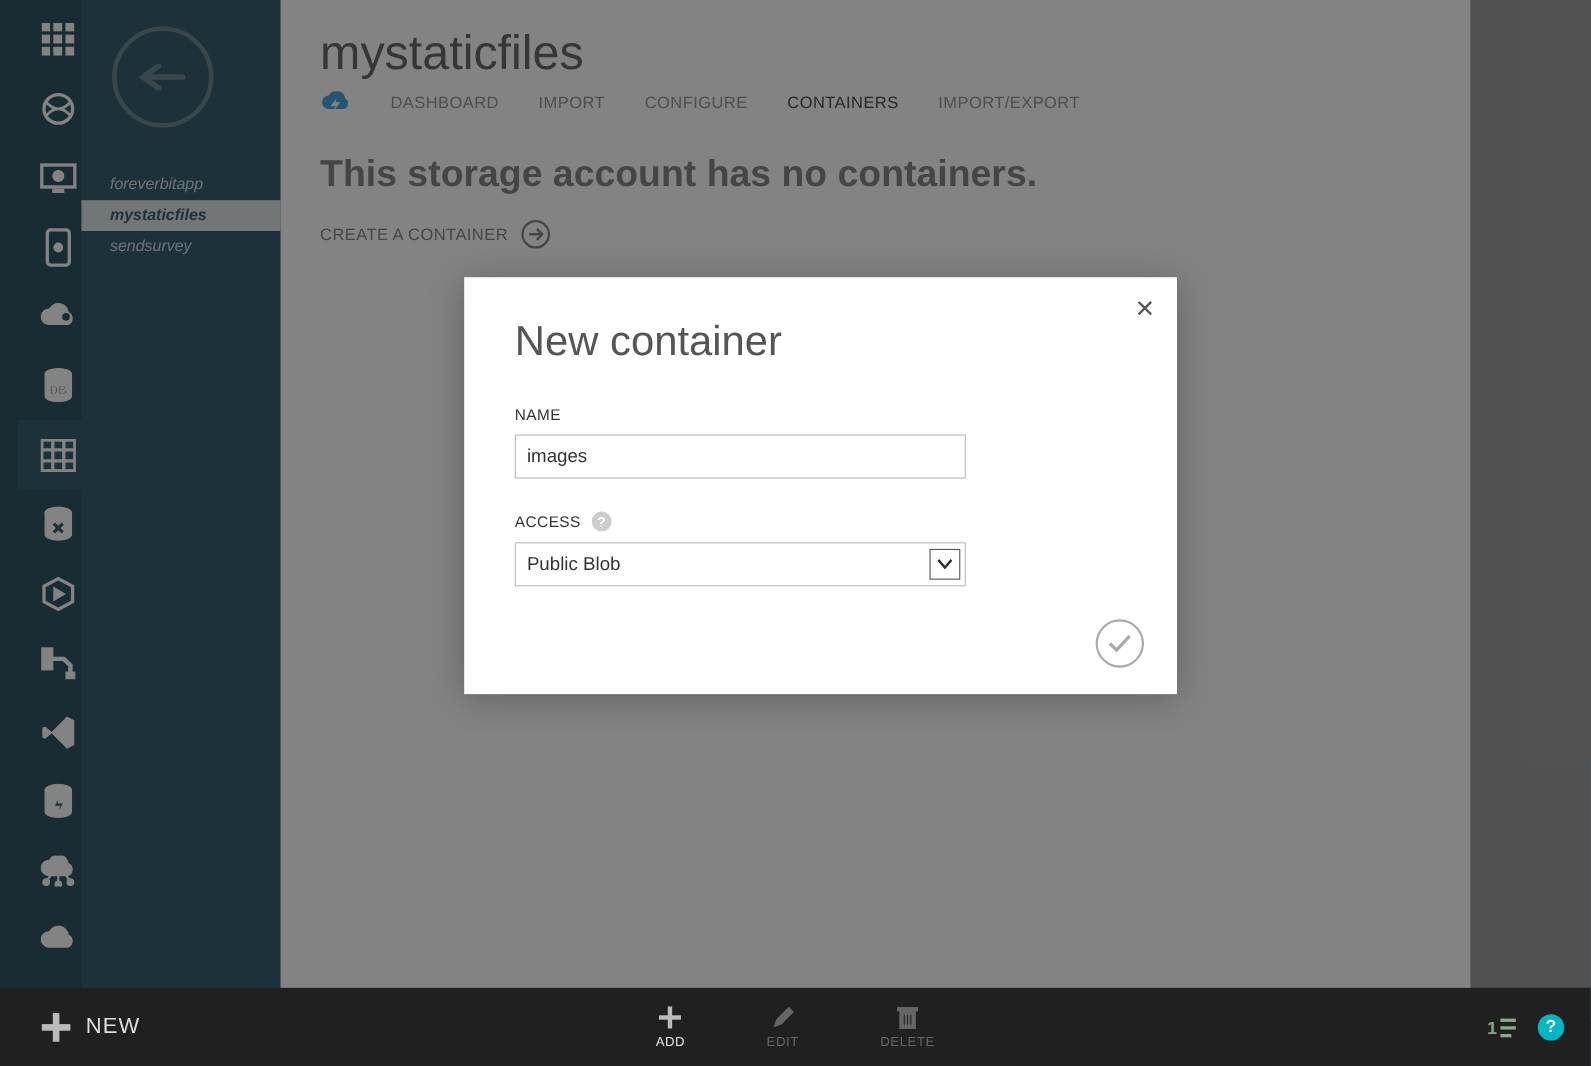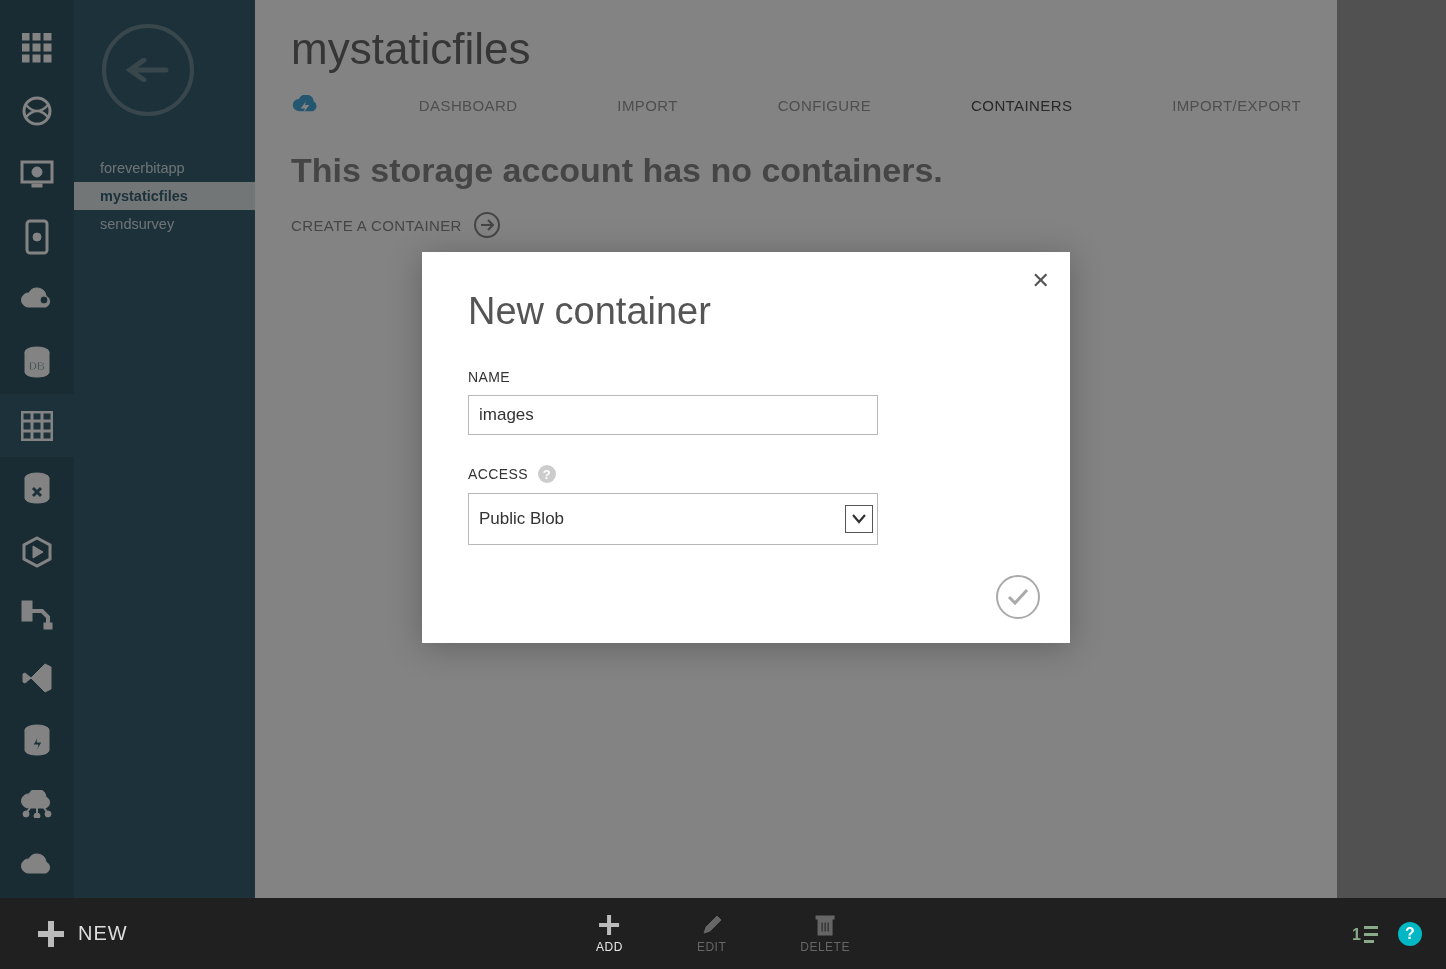--- a/index.html
+++ b/index.html
@@ -3,48 +3,48 @@
 <meta charset="utf-8">
 <style>
   * { box-sizing: border-box; margin:0; padding:0; font-family: "Segoe UI Light","Segoe UI",Arial,sans-serif; }
   html,body { width:1446px; height:969px; overflow:hidden; background:#163f4f; color:#fff; }
   
   .scrollbar-gutter {
     position:absolute; top:0; right:0; width:109px; height:929px; background:#919191;
   }
   
   .icon-rail {
-    position:absolute; left:0; top:16px; width:74px; height:929px; background:#163f4f;
+    position:absolute; left:0; top:4px; width:74px; height:929px; background:#163f4f;padding-left:16px;
   }
   .icon-rail .rail-item {
     width:74px; height:63px; display:flex; align-items:center; justify-content:center;
   }
   .icon-rail .rail-item.selected { background:#1b4b5e; }
   .icon-rail svg { stroke:#fff; fill:#fff; }
   
   .list-col {
     position:absolute; left:74px; top:0; width:181px; height:929px; background:#1b4b5e;
   }
   .back-circle {
     width:92px; height:92px; border:4px solid #5b7b87; border-radius:50%;
     margin:24px 0 0 28px; display:flex; align-items:center; justify-content:center;
     color:#5b7b87;
   }
   .list-entries { margin-top:38px; }
   .list-entry {
-    padding:6px 10px 6px 26px; font-size:14.5px; color:#d1dde1; cursor:pointer;
+    padding:6px 10px 6px 26px; font-size:14.5px; color:#d1dde1; cursor:pointer;font-style:italic;
   }
   .list-entry.selected { background:#dbe2e3; color:#1b4b5e; font-weight:600; }
   
   .main {
     position:absolute; left:255px; top:0; right:109px; height:929px; background:#fff; color:#444;
     padding:24px 36px;
   }
   .page-title { font-size:44px; font-weight:300; color:#555; }
-  .tabs { margin-top:21px; display:flex; gap:52px; align-items:center;justify-content:space-between; }
+  .tabs { margin-top:9px; display:flex; gap:36px; align-items:center; }
   .cloud-ico { width:28px; height:20px; }
   .tab { font-size:15px; color:#8a8a8a; letter-spacing:0.4px; cursor:pointer; }
   .tab.active { color:#333; }
   .empty-msg { margin-top:36px; font-size:34px; font-weight:700; color:#777; }
   .create-link { margin-top:22px; display:flex; align-items:center; gap:12px; color:#777; font-size:15px; letter-spacing:0.4px; cursor:pointer; }
   .create-link .arrow-circ { width:26px; height:26px; border:2.5px solid #777; border-radius:50%; display:flex; align-items:center; justify-content:center; }
   
   .cmdbar {
     position:absolute; left:0; bottom:0; width:100%; height:71px; background:#202020; color:#bbb;
     display:flex; align-items:center;
@@ -69,21 +69,21 @@
   }
   .modal .close-x { position:absolute; right:20px; top:16px; font-size:22px; color:#555; cursor:pointer; }
   .modal-title { font-size:38px; font-weight:300; color:#555; margin-bottom:36px; }
   .form-label { font-size:14px; letter-spacing:0.4px; color:#333; margin-bottom:10px; display:flex; align-items:center; gap:10px; }
   .help-dot { width:18px;height:18px;border-radius:50%;background:#ccc;color:#fff;display:flex;align-items:center;justify-content:center;font-size:13px;font-weight:700; }
   .text-input {
     width:410px; height:40px; border:1.5px solid #b8b8b8; padding:0 10px; font-size:17px; color:#333;
     font-family:"Segoe UI",Arial,sans-serif;
   }
   .select-wrap {
-    width:410px; height:52px; border:1.5px solid #b8b8b8; display:flex; align-items:center; justify-content:space-between;
+    width:410px; height:40px; border:1.5px solid #b8b8b8; display:flex; align-items:center; justify-content:space-between;
     padding:0 0 0 10px; font-size:17px; position:relative; margin-bottom:70px;
   }
   .select-dd { width:28px;height:28px;border:1.5px solid #555;display:flex;align-items:center;justify-content:center;margin-right:4px; }
   .confirm-circ {
     position:absolute; right:30px; bottom:24px; width:44px;height:44px;border:2.5px solid #aaa;border-radius:50%;
     display:flex;align-items:center;justify-content:center;
   }
   .gap30 { height:30px; }
 </style>
 </head>

